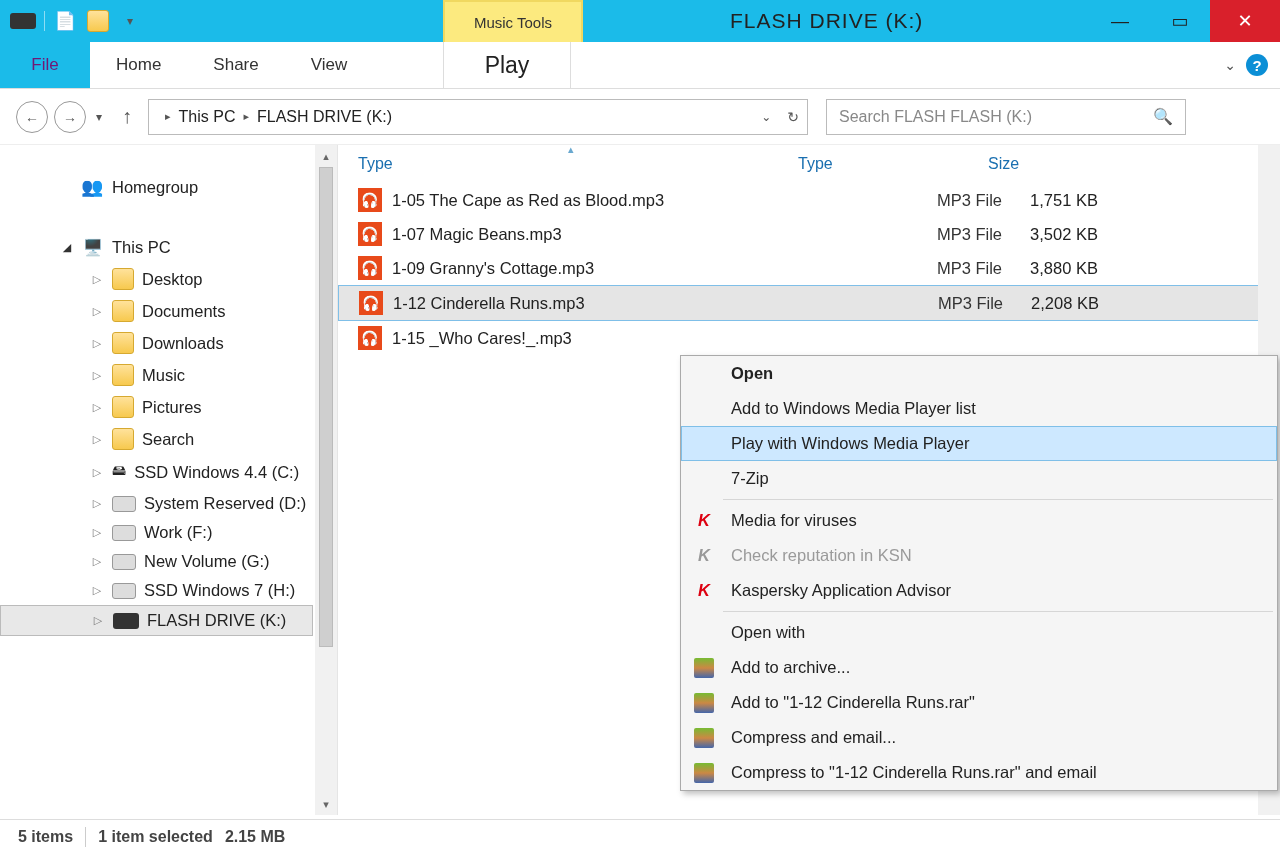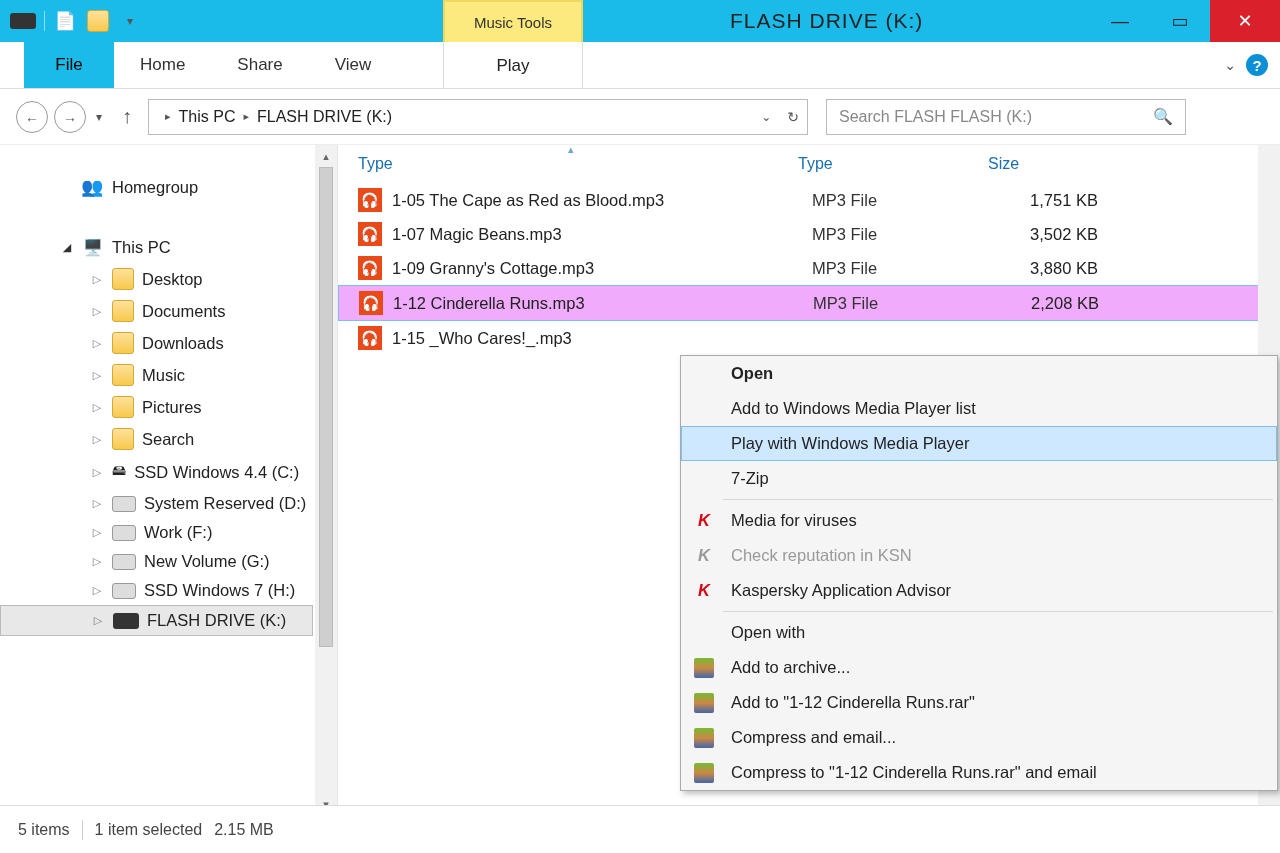--- a/index.html
+++ b/index.html
@@ -80,45 +80,44 @@
   .ribbon {
     height: 47px;
     background: #fff;
     border-bottom: 1px solid #ddd;
     display: flex;
     align-items: stretch;
     position: relative;
   }
   .file-tab {
     background: #1bbbe9;
-    color: #000000;
+    color: #701a75;
     width: 90px;
     display: flex;
     align-items: center;
     justify-content: center;
     font-size: 17px;
-    margin-left: 24px;
   }
   .rtab {
     padding: 0 26px;
     display: flex;
     align-items: center;
     font-size: 17px;
     color: #333;
     border-right: none;
   }
   .play-wrap {
     position:absolute;
     left:443px;
-    width:140px;
+    width:128px;
     height:47px;
     display:flex;
     align-items:center;
     justify-content:center;
-    font-size:17px;
+    font-size:23px;
     border-left:1px solid #ddd;
     border-right:1px solid #ddd;
   }
   .ribbon-right {
     margin-left:auto;
     display:flex;
     align-items:center;
     padding-right:12px;
     gap:10px;
   }
@@ -214,28 +213,28 @@
   }
   .col-name{ width:440px; position:relative;}
   .col-type{ width:190px;}
   .col-size{ flex:1; }
   .sort-ind{ position:absolute; left:210px; top:-12px; font-size:11px; color:#69a8cf;}
   .filerow{
     display:flex; align-items:center;
     padding: 5px 20px;
     font-size:16.5px;
   }
-  .filerow.selected{ background:#f0abfc; border:1px solid #7fbfe8; }
+  .filerow.selected{ background:#e5e5e5; border:1px solid #7fbfe8; }
   .mp3ico{
     width:24px;height:24px;background:#e84a1a;display:flex;align-items:center;justify-content:center;
     margin-right:10px;
   }
   .mp3ico::before{content:"🎧"; font-size:14px; filter:grayscale(1) brightness(3);}
   .fname{ width:420px; }
-  .ftype{ width:190px; color:#333;}
+  .ftype{ width:190px; color:#333;text-align:right;}
   .fsize{ width:120px; text-align:right; padding-right:24px;}
   .main-scroll{
     position:absolute; right:0; top:0; width:22px; height:100%;
     background:#f1f1f1;
   }
   
   .ctxmenu{
     position:absolute;
     left:680px;
     top: 355px;
@@ -256,28 +255,29 @@
   .ctxitem.hover{ background:#cde8ff; border:1px solid #7fbfe8; padding:7px 9px 7px 49px;}
   .ctxitem.disabled{ color:#9a9a9a;}
   .ctxsep{ height:1px; background:#d6d6d6; margin:3px 4px 3px 42px;}
   .ctxicon{ position:absolute; left:12px; width:22px; height:22px; display:flex; align-items:center; justify-content:center;}
   .kicon::before{content:"K"; color:#d01; font-weight:bold; font-style:italic;}
   .kicon.gray::before{color:#999;}
   .raricon{ width:20px;height:20px; background:linear-gradient(#7b3,#c84,#46a); border-radius:2px;}
   
   .status{
     position:absolute; bottom:0; left:0; right:0;
-    height:48px;
+    height:34px;
     border-top:1px solid #ddd;
     display:flex; align-items:center;
     padding:0 18px;
     font-size:16px;
     color:#444;
     background:#fff;
     gap:12px;
+    font-weight:bold;
   }
   .status .vsep{ width:1px;height:20px;background:#ccc;}
   
   .usbico{ width:26px;height:16px;background:#333;border-radius:3px;}
 </style>
 </head>
 <body>
 
 <div class="titlebar">
   <div class="titlebar-left">

